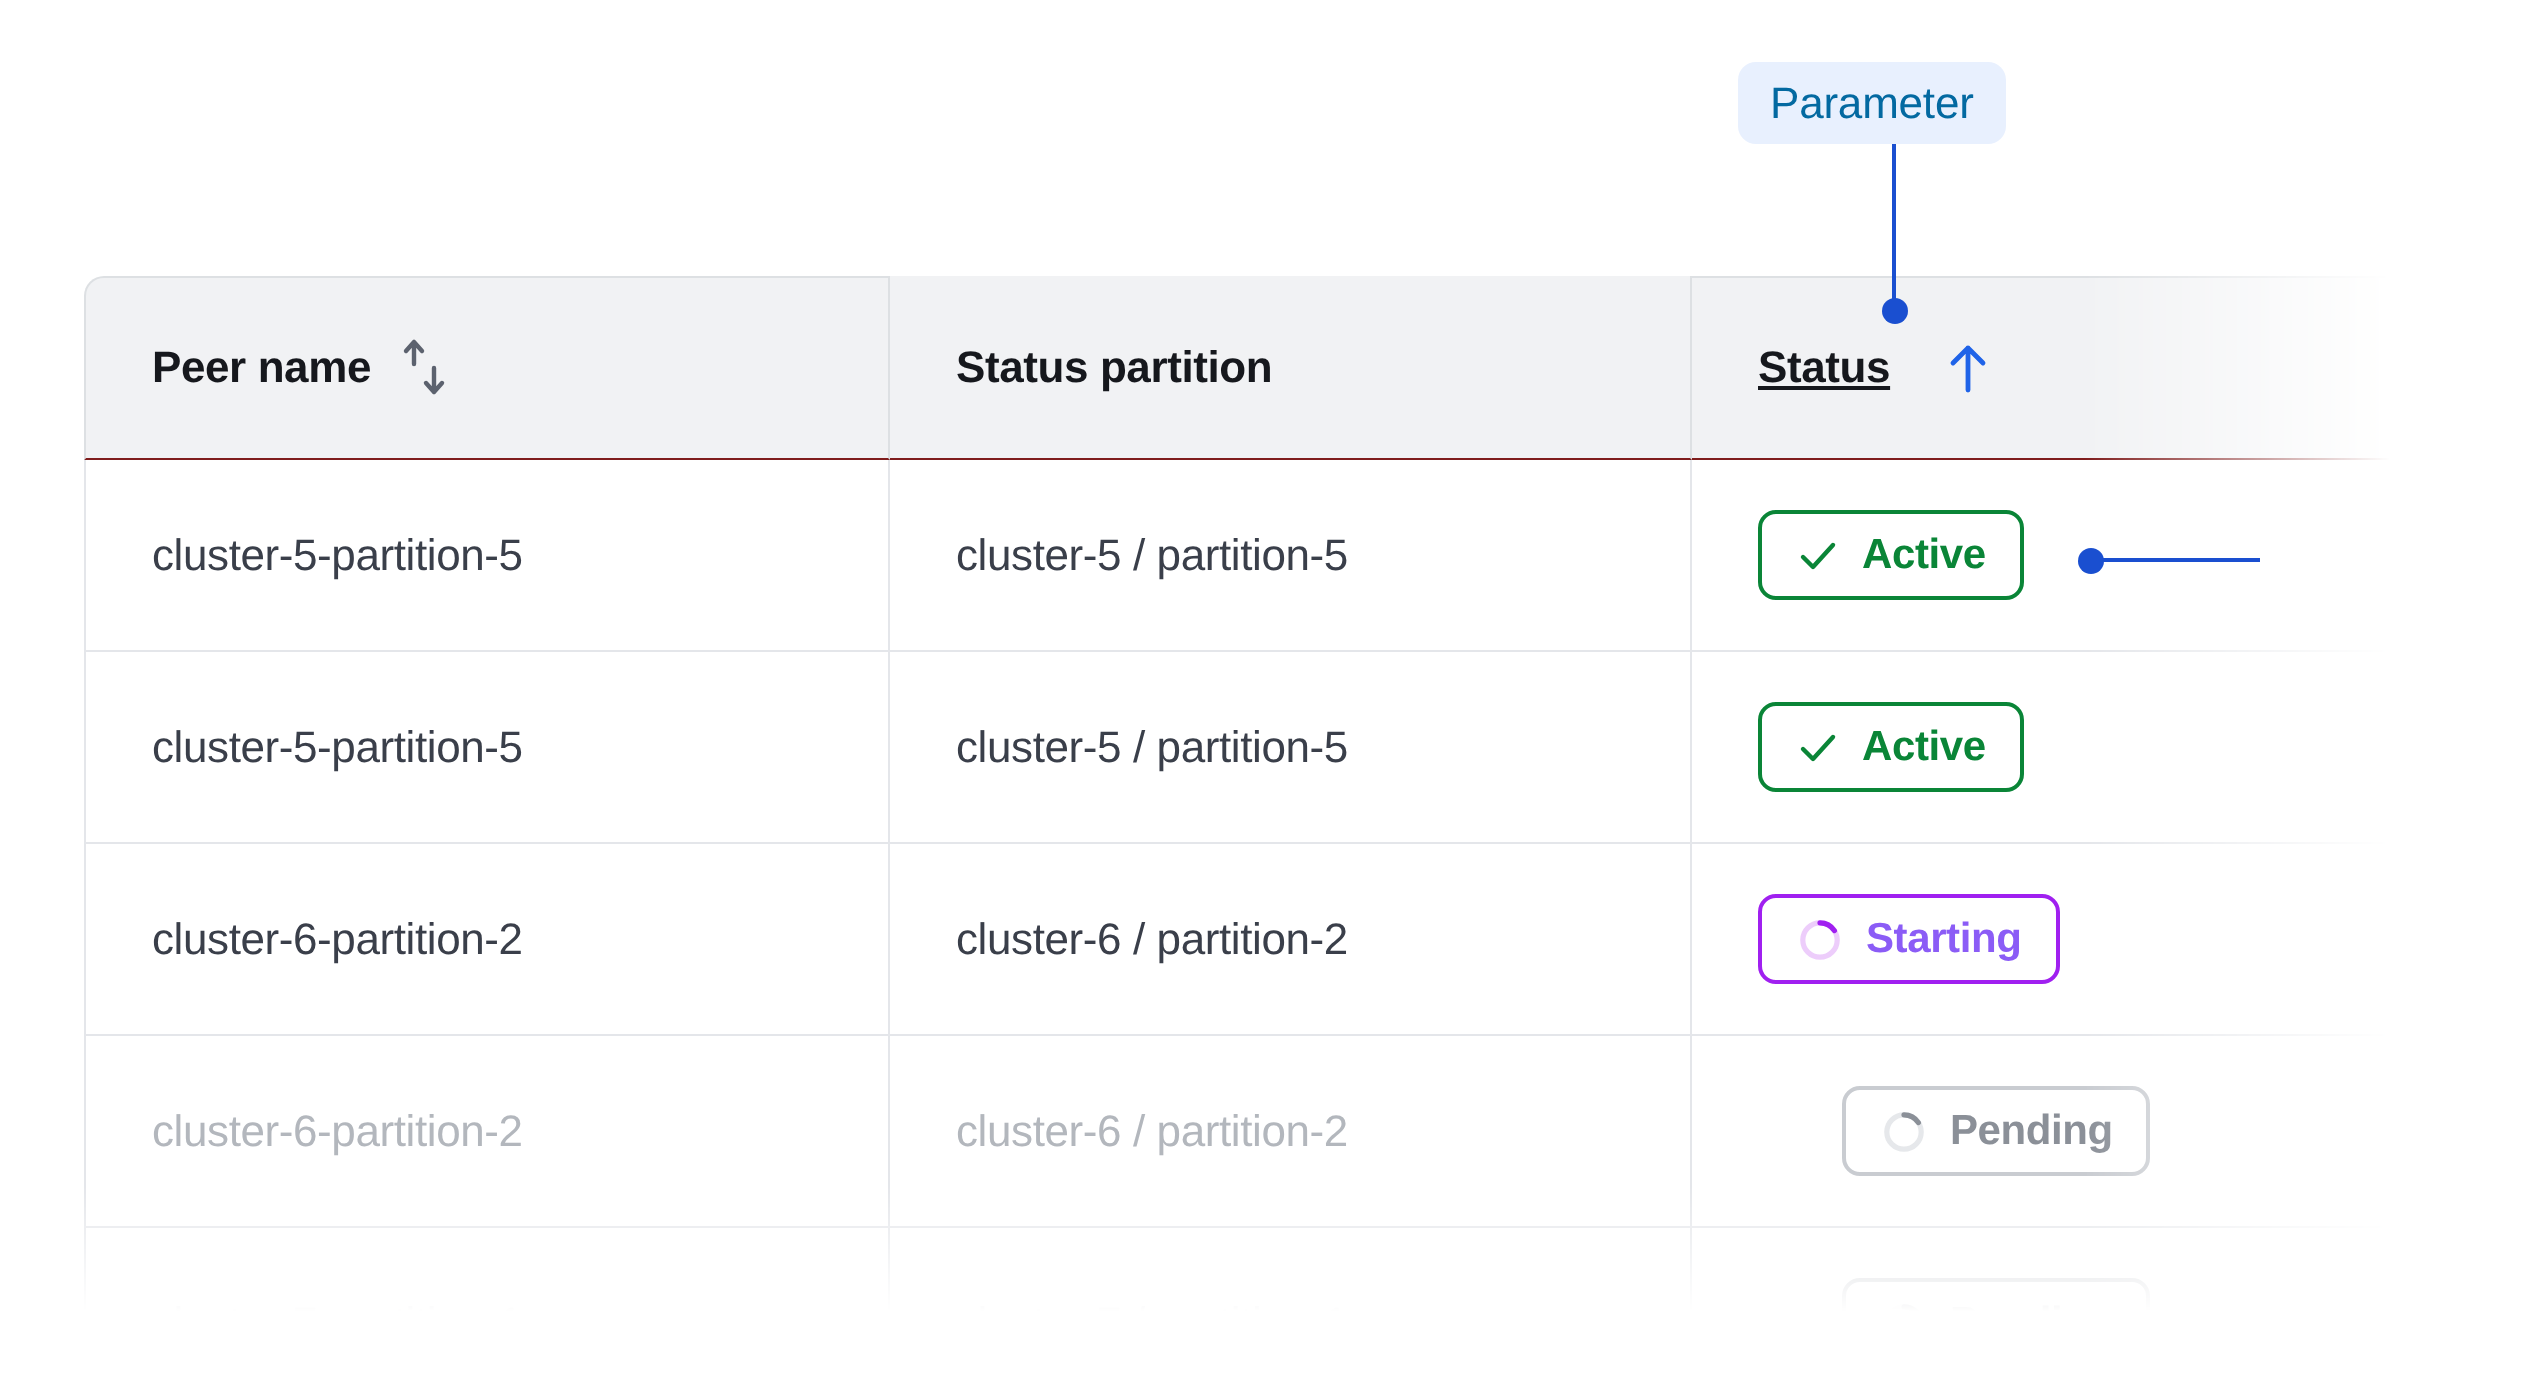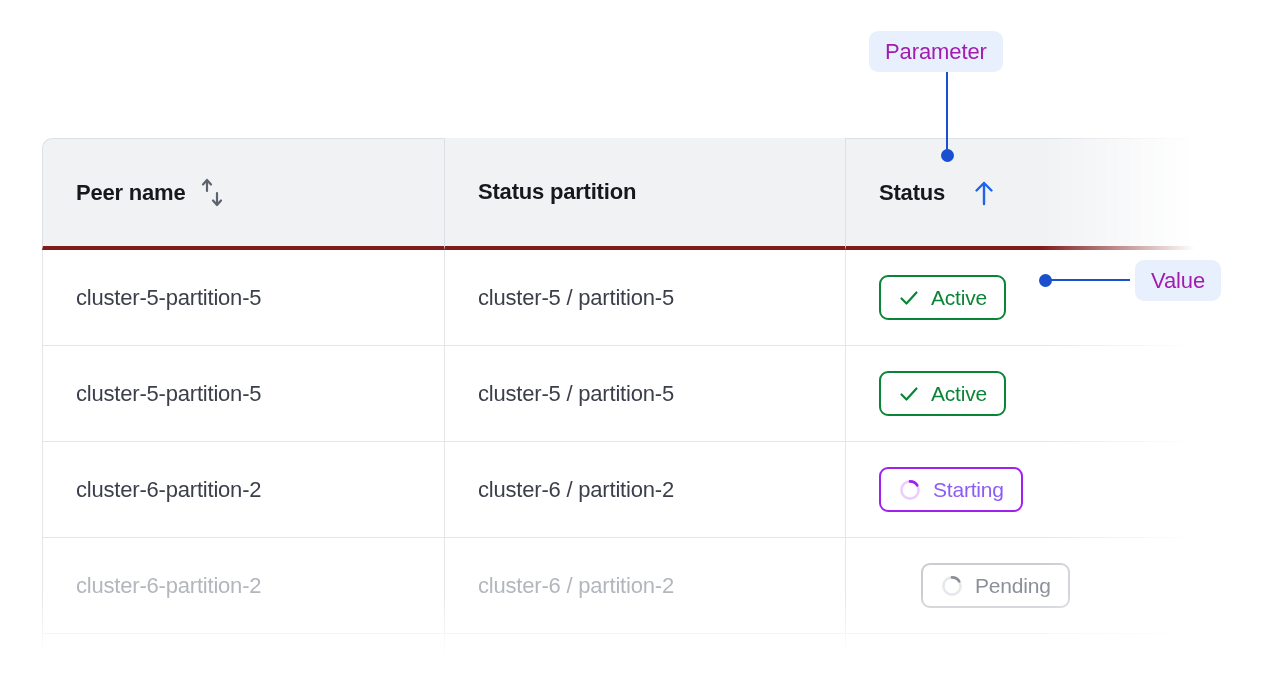--- a/index.html
+++ b/index.html
@@ -22,31 +22,31 @@
                linear-gradient(to bottom,#000 0,#000 455px,rgba(0,0,0,0) 518px);
     mask-composite:intersect;
   }
   .tbl{width:1153px;border-collapse:separate;border-spacing:0;table-layout:fixed;}
   .tbl col.c1{width:403px;}
   .tbl col.c2{width:401px;}
   .tbl col.c3{width:349px;}
 
   thead th{
     background:#f1f2f4;
-    height:112px;
+    height:92px;
     padding:0 0 0 33px;
     text-align:right;vertical-align:middle;
     font-size:22px;font-weight:700;color:#16181d;
-    border-bottom:4px solid #7f1d1d;
+    border-bottom:1px solid #7f1d1d;
     border-right:1px solid #dde0e3;
     letter-spacing:-0.2px;
     box-sizing:border-box;
   }
   thead th:first-child{border-left:1px solid #dde0e3;border-top:1px solid #dde0e3;border-top-left-radius:10px;}
-  thead th:last-child{border-right:none;border-top:1px solid #dde0e3;}
+  thead th:last-child{border-right:none;border-top:1px solid #dde0e3;text-decoration:underline;}
   .th-inner{display:flex;align-items:center;gap:14px;}
 
   tbody td{
     height:96px;
     padding:0 10px 0 33px;
     vertical-align:middle;
     font-size:22px;font-weight:400;color:#3a3f4a;
     border-bottom:1px solid #e4e6ea;
     border-right:1px solid #e4e6ea;
     border-left:none;
@@ -59,35 +59,35 @@
   tbody tr.muted td{color:#b3b7bd;}
 
   
   .icon{display:inline-block;line-height:0;flex:none;}
 
   
   .badge{
     display:inline-flex;align-items:center;gap:11px;
     height:45px;padding:0 17px;
     border:2px solid;border-radius:9px;
-    font-size:21px;font-weight:400;
+    font-size:21px;font-weight:700;
     background:#ffffff;box-sizing:border-box;
     letter-spacing:-0.2px;
   }
   .badge.active{border-color:#0a8537;color:#0a8537;}
   .badge.starting{border-color:#a020f0;color:#8b5cf6;}
   .badge.pending{border-color:#c9ccd1;color:#8b9098;margin-left:42px;}
 
   .status-cell{display:flex;align-items:center;}
 
   
   .anno-badge{
     position:absolute;
     display:inline-flex;align-items:center;justify-content:center;
-    background:#e8f0fe;color:#a21caf;
+    background:#e8f0fe;color:#0369a1;
     font-size:22px;font-weight:400;
     border-radius:9px;
     padding:0 16px;height:41px;
     letter-spacing:-0.1px;
     white-space:nowrap;
   }
   .anno-line{position:absolute;background:#1a4fd0;}
   .anno-dot{
     position:absolute;width:13px;height:13px;border-radius:50%;
     background:#1a4fd0;
@@ -232,15 +232,14 @@
       </tbody>
     </table>
   </div>
 
   <div class="anno-badge" style="left:869px;top:31px;">Parameter</div>
   <div class="anno-line" style="left:946px;top:72px;width:2px;height:83px;"></div>
   <div class="anno-dot" style="left:941px;top:149px;"></div>
 
   <div class="anno-dot" style="left:1039px;top:274px;"></div>
   <div class="anno-line" style="left:1050px;top:279px;width:80px;height:2px;"></div>
-  <div class="anno-badge" style="left:1135px;top:260px;">Value</div>
 
 </div>
 
 </body></html>

